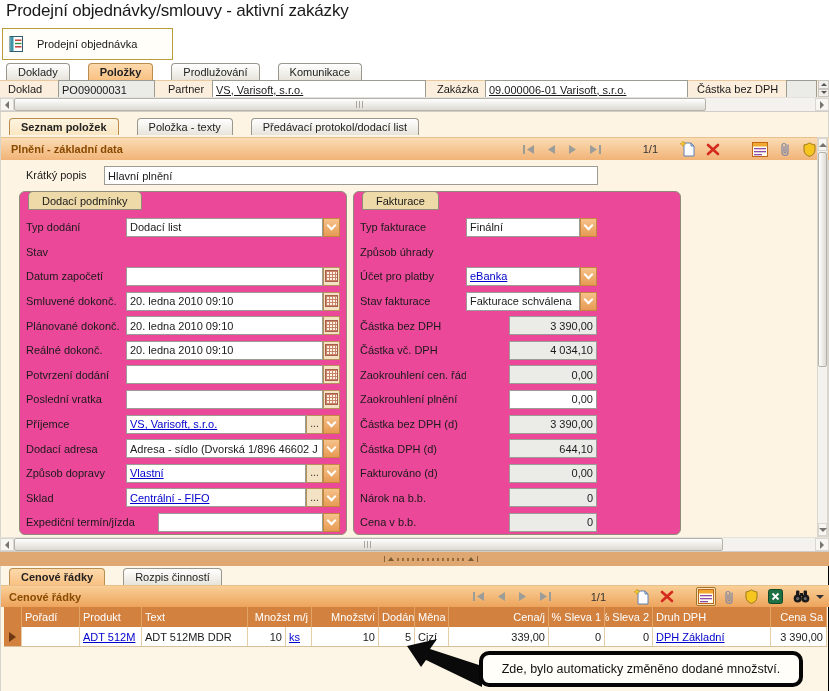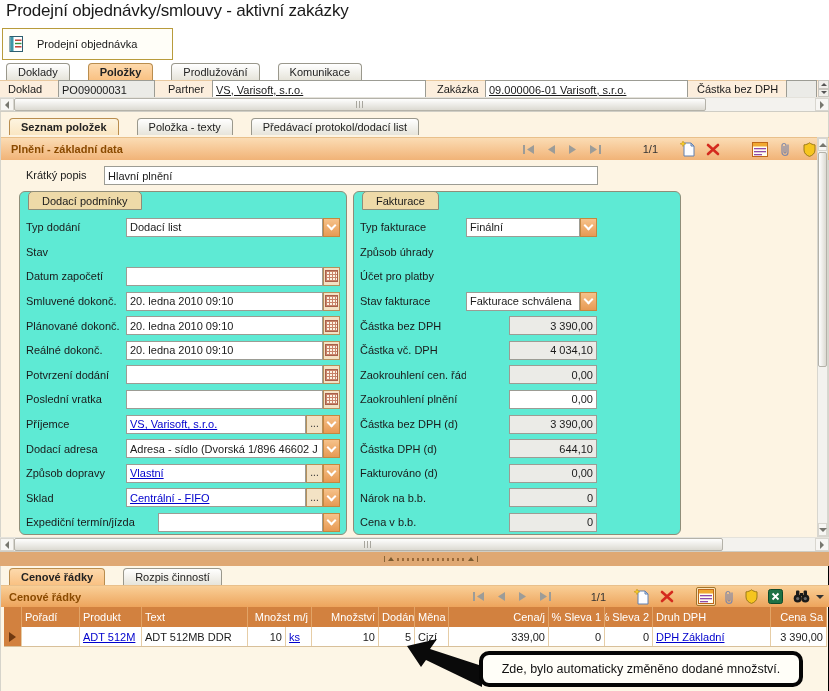--- a/index.html
+++ b/index.html
@@ -32,21 +32,21 @@
   .sq.combo{background:linear-gradient(#f6c28a,#e79a54);border-color:#c4873f;}
   .chev{width:5px;height:5px;border-right:2px solid #fff;border-bottom:2px solid #fff;
         transform:rotate(45deg);margin-top:-3px;}
   .calg{width:11px;height:10px;border:1px solid #a8604a;background-color:#fbf3e4;
         background-image:repeating-linear-gradient(90deg,#c8836a 0 1px,transparent 1px 3px),
                          repeating-linear-gradient(#c8836a 0 1px,transparent 1px 3px);}
   .dots::after{content:"...";font-size:10px;line-height:4px;color:#333;}
   .lnk{color:#0000cd;text-decoration:underline;cursor:pointer;}
   .dlnk{color:#1a1a1a;text-decoration:underline;cursor:pointer;}
   
-  .grp{position:absolute;top:191px;width:328px;height:344px;background:#5eead4;
+  .grp{position:absolute;top:191px;width:328px;height:344px;background:#ec4899;
        border:1px solid #8f8d79;border-radius:6px;box-sizing:border-box;}
   .grp-tab{position:absolute;top:-1px;left:8px;height:19px;padding:0 13px;display:flex;align-items:center;
            background:#eedaa8;border:1px solid #8f8d79;border-radius:5px 5px 0 0;box-sizing:border-box;}
   .grp-rows{padding:23px 6px 0 6px;}
   .frow{display:flex;align-items:center;height:24.6px;}
   .flabel{width:100px;flex:none;overflow:hidden;white-space:nowrap;}
   .grpR .flabel{width:106px;}
   .fctrl{display:flex;align-items:center;flex:1;}
   .fctrl .field{flex:1;}
   .grpR .fctrl{flex:none;width:131px;}
@@ -374,20 +374,28 @@
             <button class="sq combo">
               <span class="chev"></span>
             </button>
           </span>
       </div>
       <div class="frow">
         <span class="flabel">Způsob úhrady</span>
       </div>
       <div class="frow">
         <span class="flabel">Účet pro platby</span>
+        <span class="fctrl">
+            <span class="field">
+              <span class="lnk">eBanka</span>
+            </span>
+            <button class="sq combo">
+              <span class="chev"></span>
+            </button>
+          </span>
       </div>
       <div class="frow">
         <span class="flabel">Stav fakturace</span>
         <span class="fctrl">
             <span class="field">Fakturace schválena</span>
             <button class="sq combo">
               <span class="chev"></span>
             </button>
           </span>
       </div>

